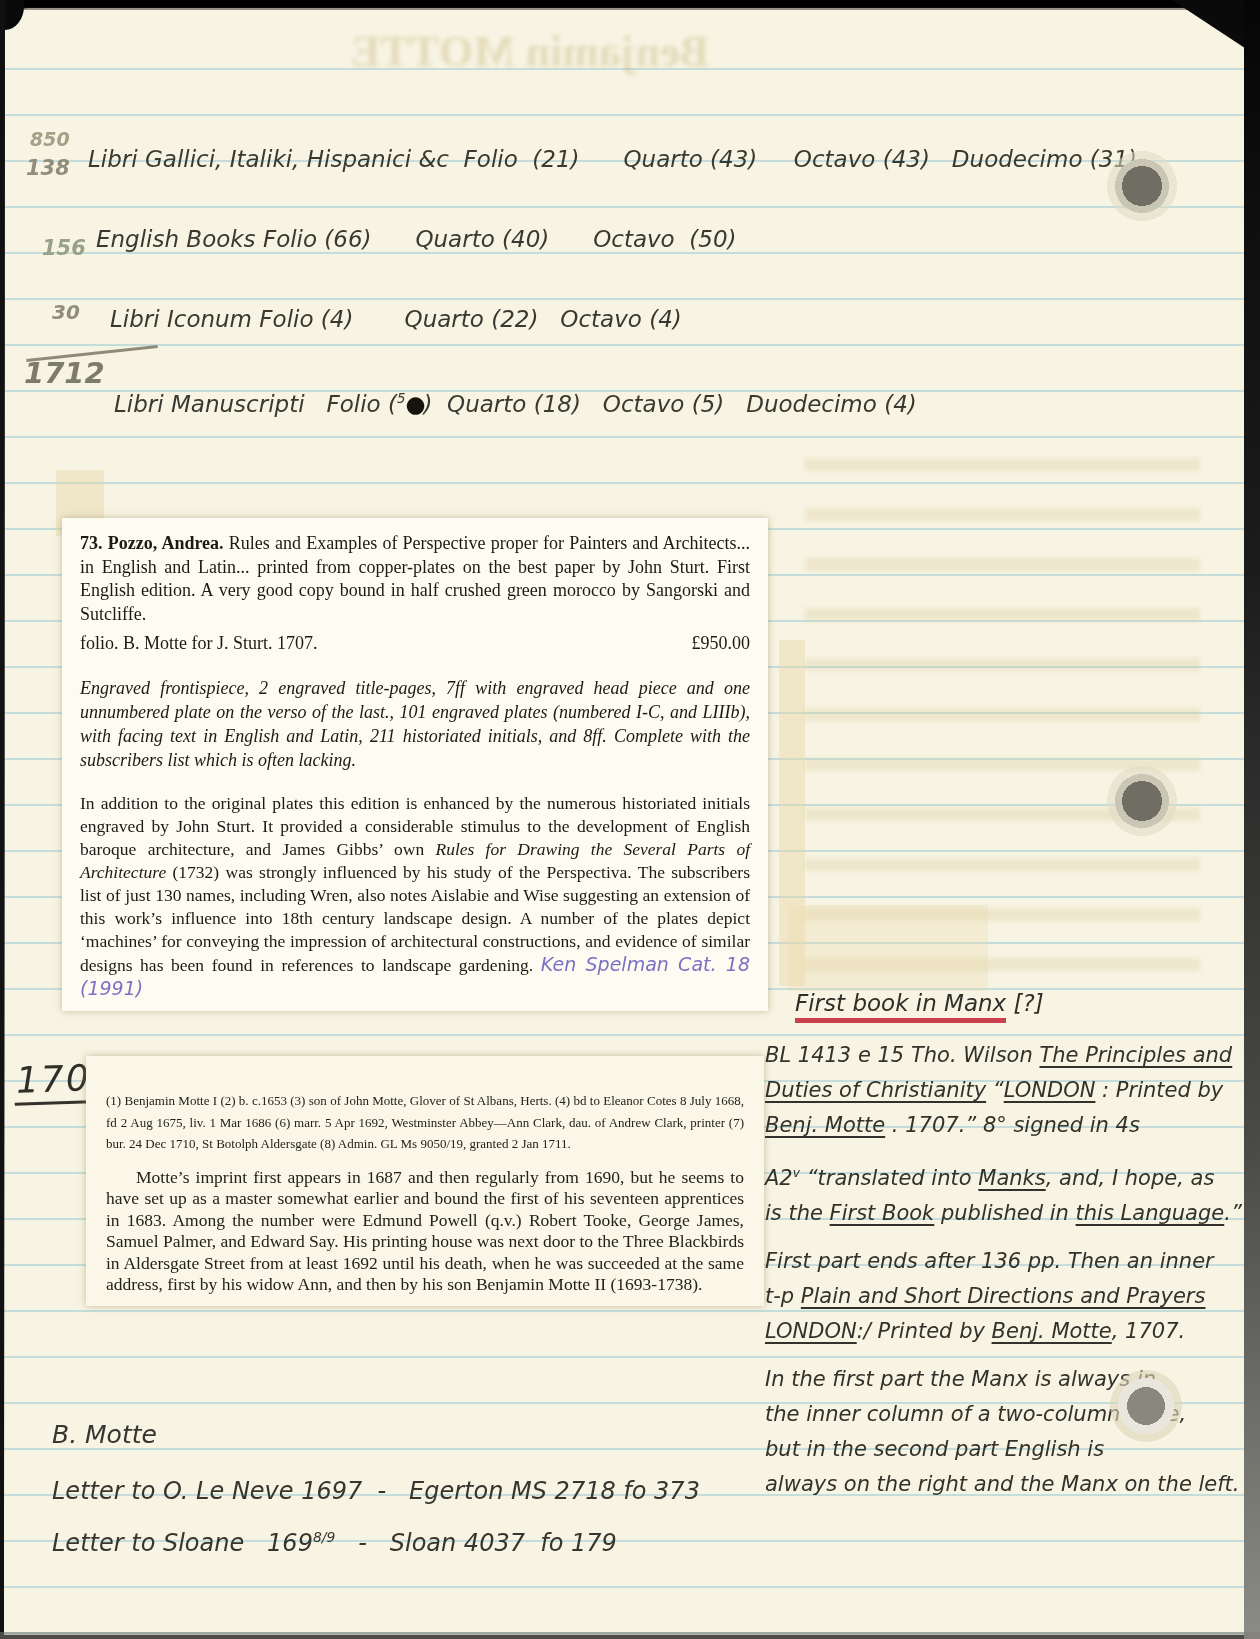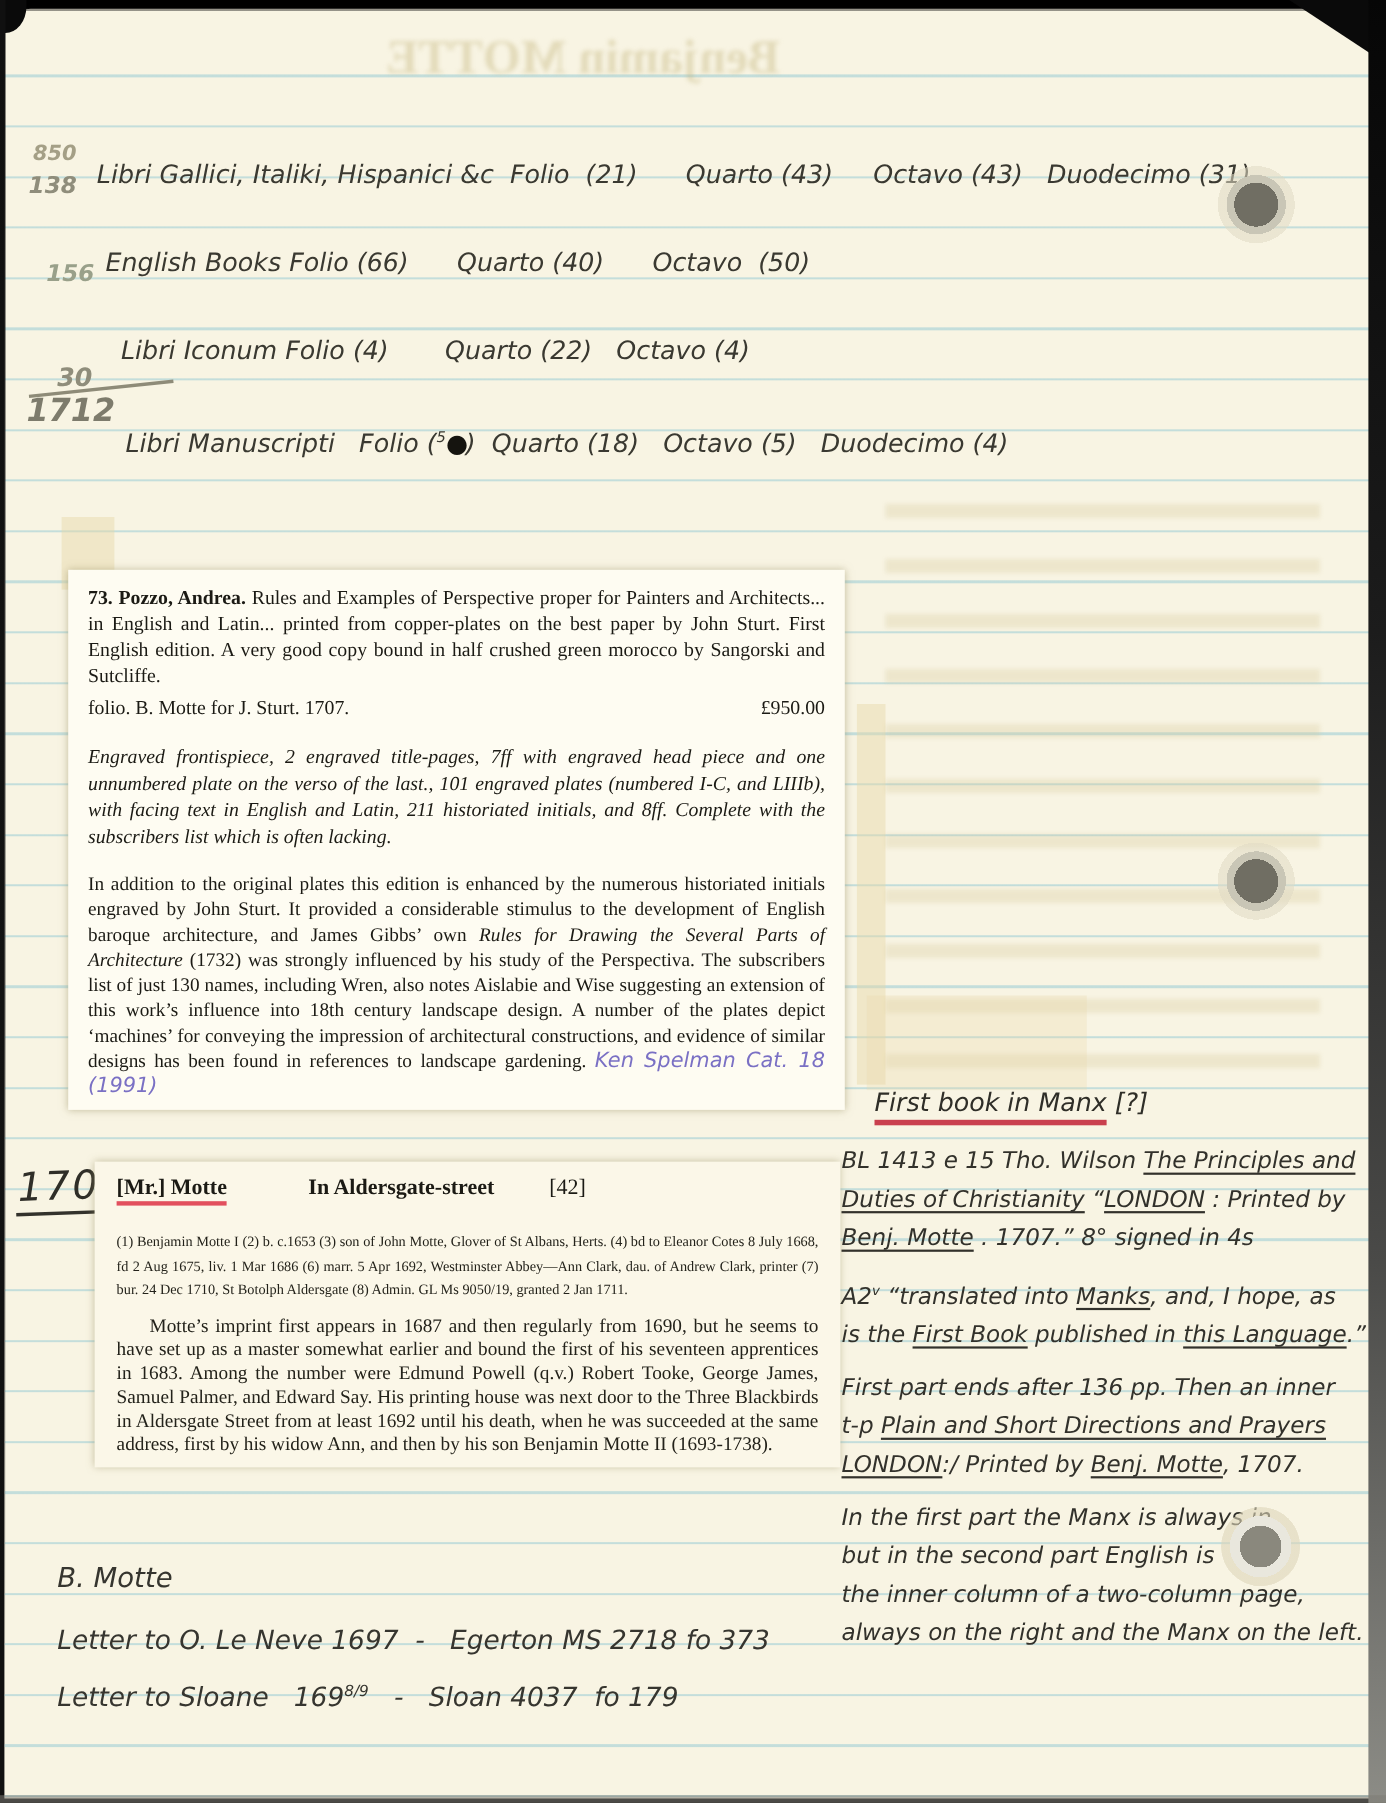--- a/index.html
+++ b/index.html
@@ -38,21 +38,21 @@
   
   .catalog{position:absolute;left:88px;top:142px;width:1140px;}
   .cat-line{font-size:23px;line-height:34px;margin-bottom:46px;white-space:pre;color:#3a3931;}
   .cat-line:nth-child(2){margin-left:8px;}
   .cat-line:nth-child(3){margin-left:22px;}
   .cat-line:nth-child(4){margin-left:26px;}
   
   .m850{left:30px;top:128px;font-size:19px;color:#a49f86;}
   .m138{left:26px;top:156px;font-size:21px;}
   .m156{left:42px;top:236px;font-size:21px;color:#99a08a;}
-  .m30{left:52px;top:331px;font-size:23px;text-align:center;}
+  .m30{left:52px;top:300px;font-size:20px;text-align:center;}
   .sumline{left:26px;top:352px;width:132px;height:3px;background:#8e8b78;transform:rotate(-6deg);}
   .m1174{left:24px;top:356px;font-size:29px;color:#7d7b6c;}
   
   .pozzo{left:62px;top:518px;width:706px;padding:14px 18px 10px 18px;box-sizing:border-box;}
   .pz-head{font-size:18px;line-height:23.5px;text-align:justify;}
   .imprint-row{display:flex;justify-content:space-between;margin-top:7px;font-size:18px;}
   .pz-coll{font-size:18px;line-height:24px;text-align:justify;margin-top:22px;}
   .pz-note{font-size:17.5px;line-height:23px;text-align:justify;margin-top:20px;}
   
   .year1705{left:14px;top:1058px;font-size:36px;letter-spacing:2px;border-bottom:3px solid #33322c;
@@ -125,25 +125,20 @@
       <span class="print">folio.  B. Motte for J. Sturt.  1707.</span>
       <span class="print">£950.00</span>
     </div>
     <p class="print it pz-coll">Engraved frontispiece, 2 engraved title-pages, 7ff with engraved head piece and one unnumbered plate on the verso of the last., 101 engraved plates (numbered I-C, and LIIIb), with facing text in English and Latin, 211 historiated initials, and 8ff.  Complete with the subscribers list which is often lacking.</p>
     <p class="print pz-note"><span>In addition to the original plates this edition is enhanced by the numerous historiated initials engraved by John Sturt.  It provided a considerable stimulus to the development of English baroque architecture, and James Gibbs’ own </span><span class="it">Rules for Drawing the Several Parts of Architecture</span><span> (1732) was strongly influenced by his study of the Perspectiva.  The subscribers list of just 130 names, including Wren, also notes Aislabie and Wise suggesting an extension of this work’s influence into 18th century landscape design.  A number of the plates depict ‘machines’ for conveying the impression of architectural constructions, and evidence of similar designs has been found in references to landscape gardening.  </span><span class="purple-hw">Ken Spelman Cat. 18 (1991)</span></p>
   </section>
 
   <div class="abs hw year1705">1705</div>
 
   <section class="clip motte">
-    <div class="mhead">
-      <span class="print b redname">[Mr.] Motte</span>
-      <span class="print b addr">In Aldersgate-street</span>
-      <span class="print mref">[42]</span>
-    </div>
     <p class="print mp1">(1) Benjamin Motte I   (2) b. c.1653   (3) son of John Motte, Glover of St Albans, Herts.   (4) bd to Eleanor Cotes 8 July 1668, fd 2 Aug 1675, liv. 1 Mar 1686   (6) marr. 5 Apr 1692, Westminster Abbey—Ann Clark, dau. of Andrew Clark, printer   (7) bur. 24 Dec 1710, St Botolph Aldersgate   (8) Admin. GL Ms 9050/19, granted 2 Jan 1711.</p>
     <p class="print mp2">Motte’s imprint first appears in 1687 and then regularly from 1690, but he seems to have set up as a master somewhat earlier and bound the first of his seventeen apprentices in 1683. Among the number were Edmund Powell (q.v.) Robert Tooke, George James, Samuel Palmer, and Edward Say. His printing house was next door to the Three Blackbirds in Aldersgate Street from at least 1692 until his death, when he was succeeded at the same address, first by his widow Ann, and then by his son Benjamin Motte II (1693-1738).</p>
   </section>
 
   <div class="bottom-notes">
     <div class="hw bn-title">B. Motte</div>
     <div class="hw bn-line">Letter to O. Le Neve 1697  -   Egerton MS 2718 fo 373</div>
     <div class="hw bn-line"><span>Letter to Sloane   169</span><span class="frac">8/9</span><span>   -   Sloan 4037  fo 179</span></div>
   </div>
 
@@ -158,22 +153,22 @@
         <div class="hw manx-line"><span>A2</span><span class="sup">v</span><span> “translated into </span><span class="u">Manks</span><span>, and, I hope, as</span></div>
         <div class="hw manx-line"><span>is the </span><span class="u">First Book</span><span> published in </span><span class="u">this Language</span><span>.”</span></div>
       </div>
       <div class="manx-block">
         <div class="hw manx-line"><span>First part ends after 136 pp. Then an inner</span></div>
         <div class="hw manx-line"><span>t-p  </span><span class="u">Plain and Short Directions and Prayers</span></div>
         <div class="hw manx-line"><span class="u">LONDON</span><span>:/ Printed by </span><span class="u">Benj. Motte</span><span>, 1707.</span></div>
       </div>
       <div class="manx-block">
         <div class="hw manx-line"><span>In the first part the Manx is always in</span></div>
+        <div class="hw manx-line"><span>the inner column of a two-column page,</span></div>
         <div class="hw manx-line"><span>but in the second part English is</span></div>
-        <div class="hw manx-line"><span>the inner column of a two-column page,</span></div>
         <div class="hw manx-line"><span>always on the right and the Manx on the left.</span></div>
       </div>
     </div>
 
   <div class="hole h1"></div>
   <div class="hole h2"></div>
   <div class="hole h3"></div>
 
   <div class="abs topbar"></div>
   <div class="abs corner-tl"></div>

